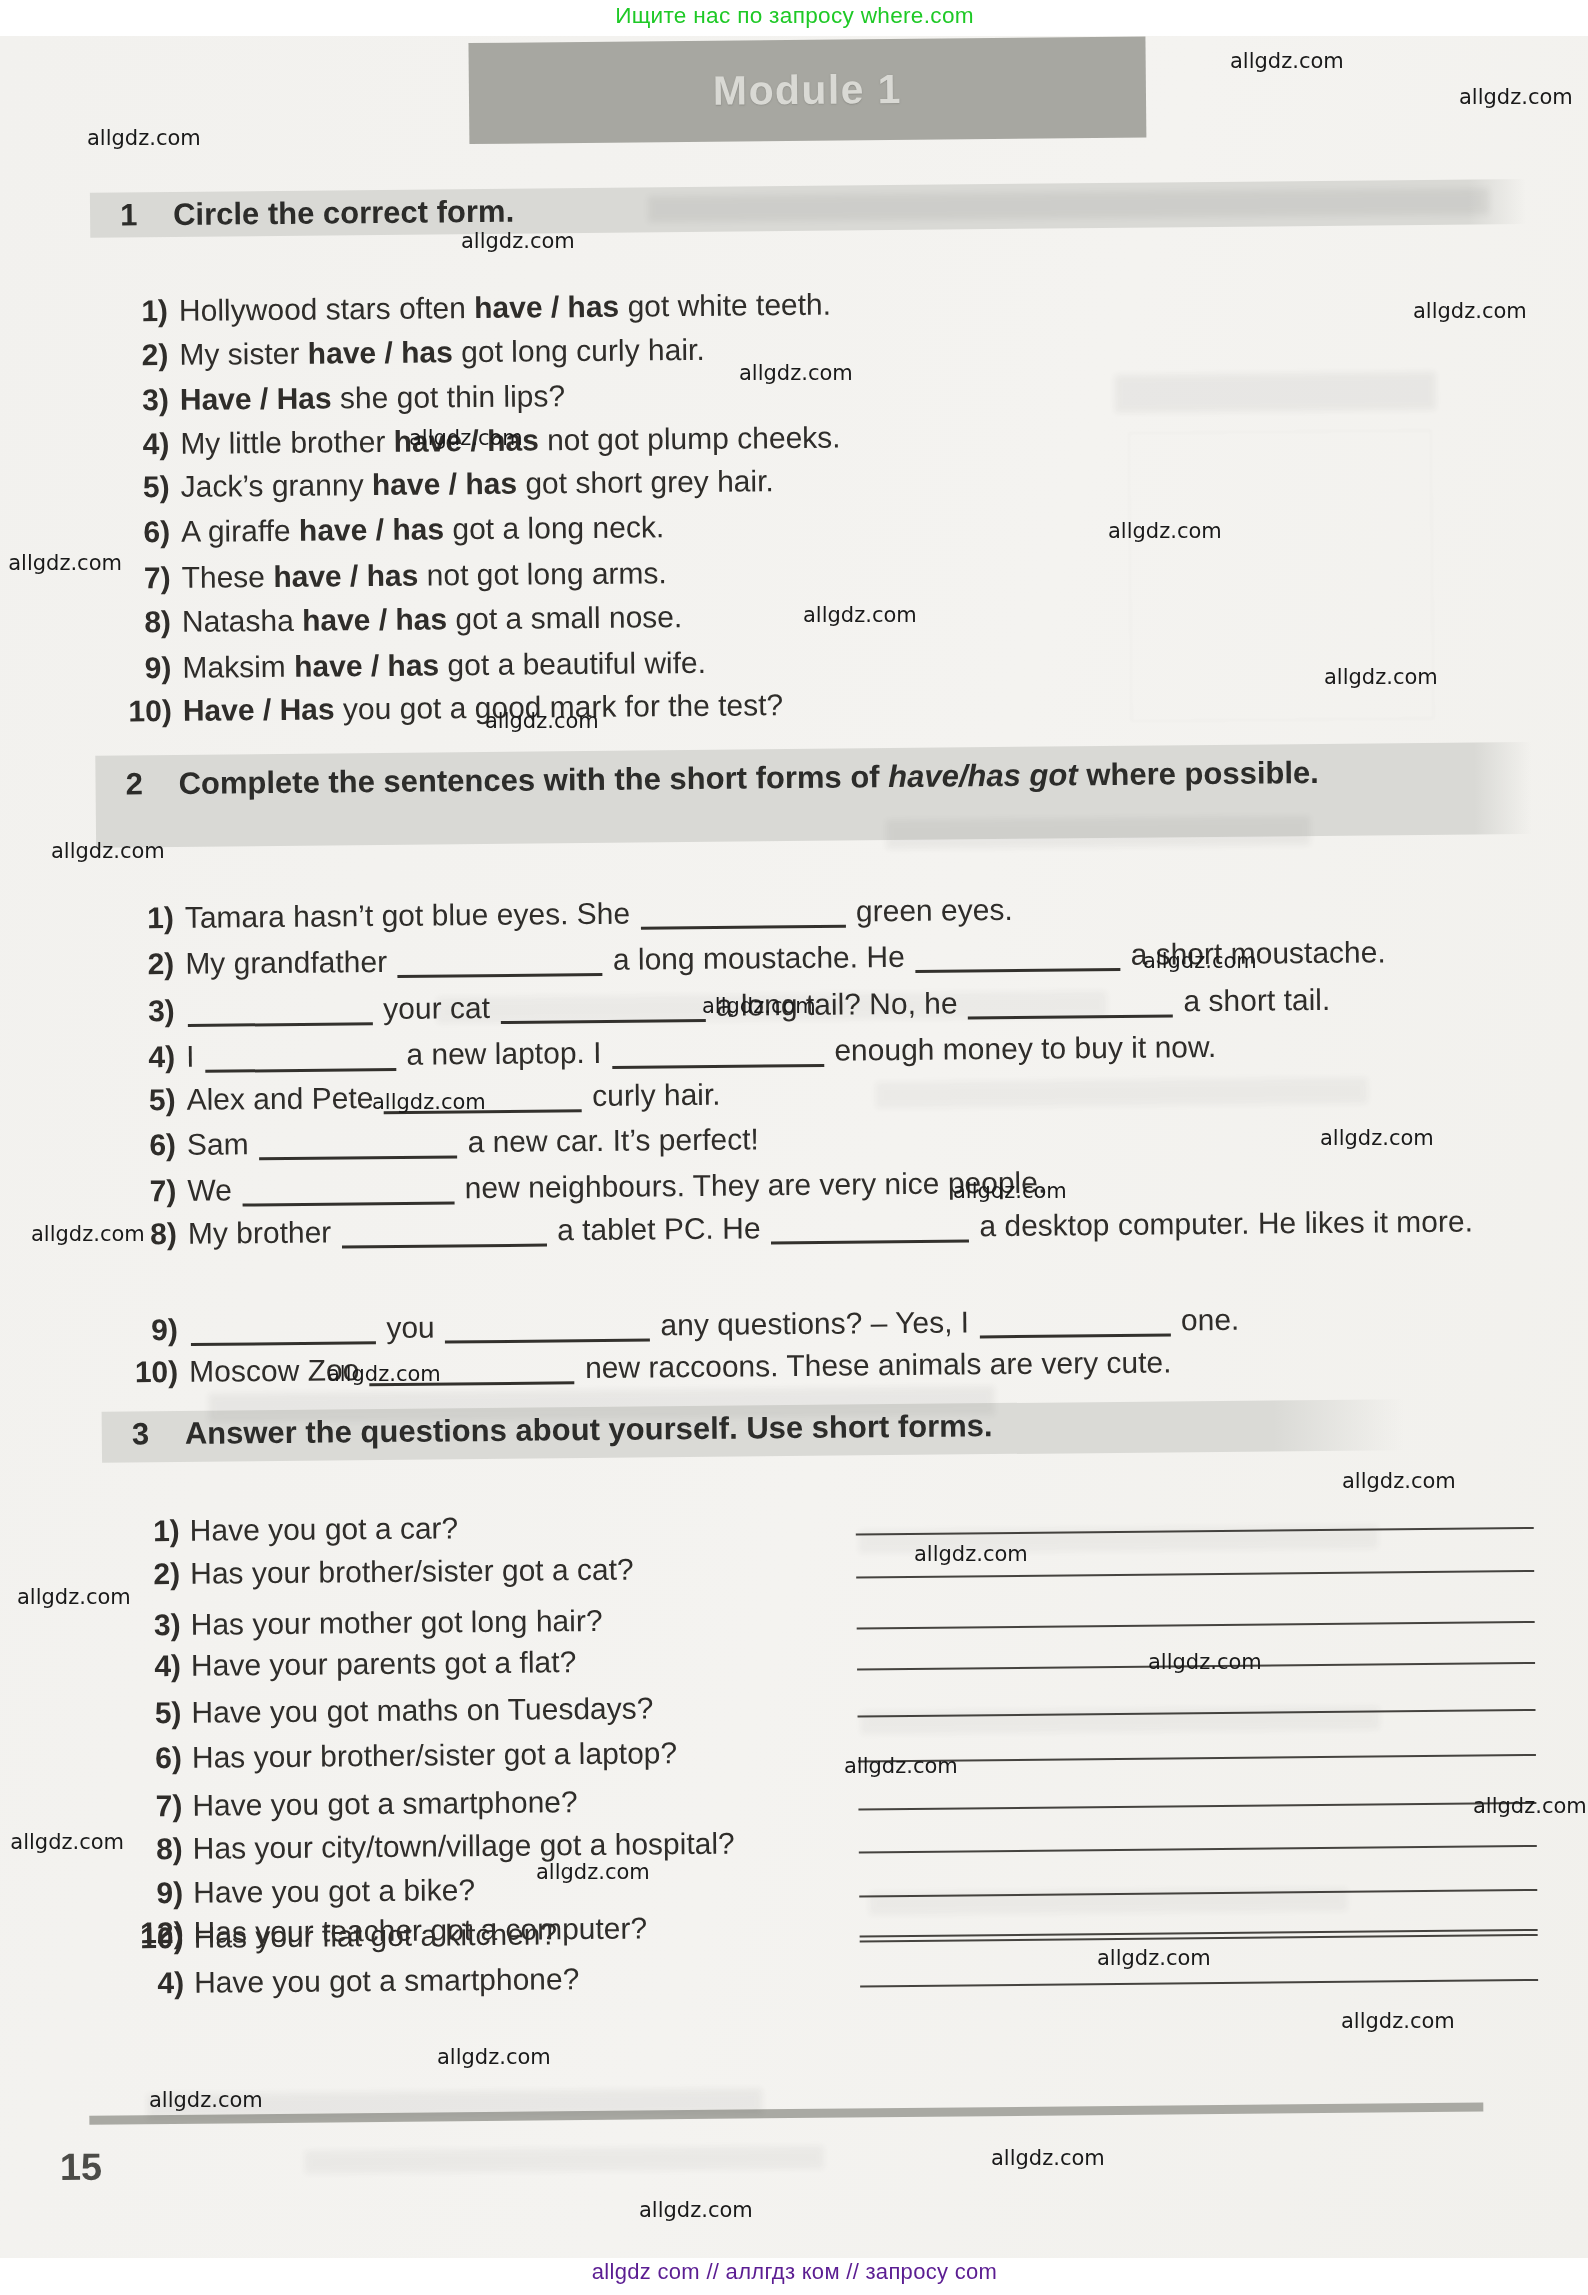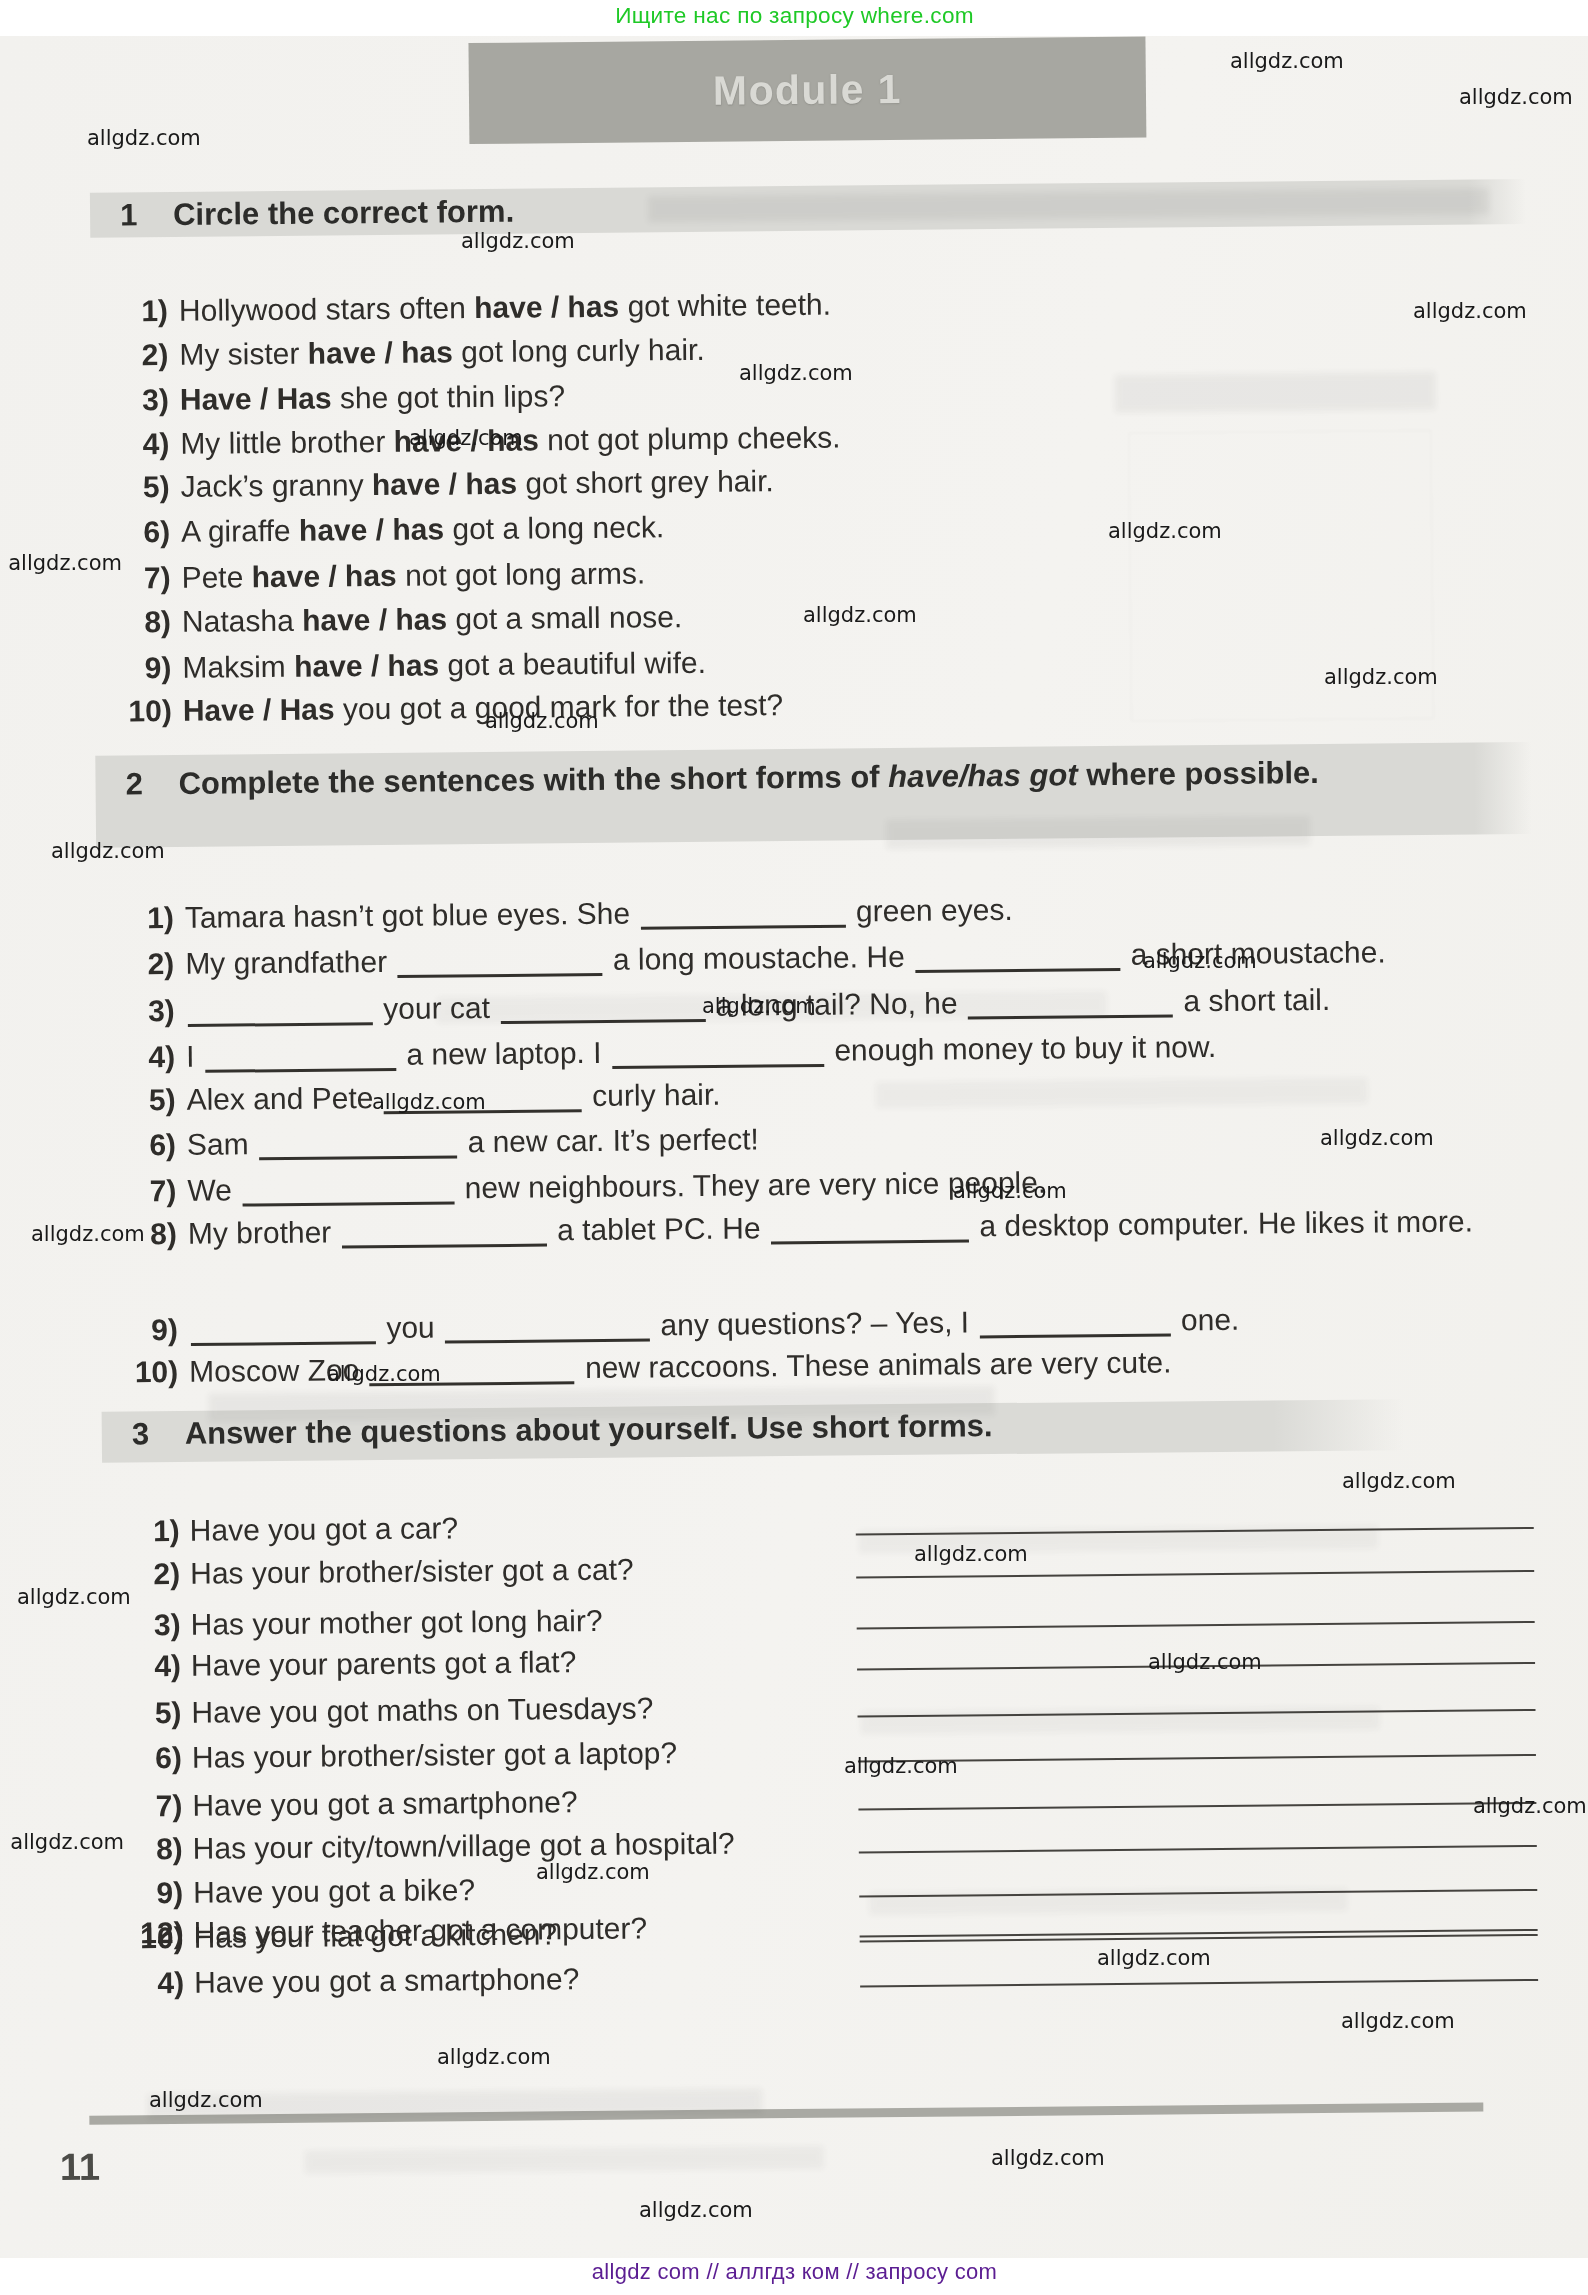--- a/index.html
+++ b/index.html
@@ -122,21 +122,21 @@
         <div class="row ex1row" style="top: 424px;">
           <span class="num">5)</span>
           <span class="txt"><span class="">Jack’s granny </span><span class="b ">have / has</span><span class=""> got short grey hair.</span></span>
         </div>
         <div class="row ex1row" style="top: 469px;">
           <span class="num">6)</span>
           <span class="txt"><span class="">A giraffe </span><span class="b ">have / has</span><span class=""> got a long neck.</span></span>
         </div>
         <div class="row ex1row" style="top: 515px;">
           <span class="num">7)</span>
-          <span class="txt"><span class="">Pete </span><span class="b ">have / has</span><span class=""> not got long arms.</span></span>
+          <span class="txt"><span class="">These </span><span class="b ">have / has</span><span class=""> not got long arms.</span></span>
         </div>
         <div class="row ex1row" style="top: 559px;">
           <span class="num">8)</span>
           <span class="txt"><span class="">Natasha </span><span class="b ">have / has</span><span class=""> got a small nose.</span></span>
         </div>
         <div class="row ex1row" style="top: 605px;">
           <span class="num">9)</span>
           <span class="txt"><span class="">Maksim </span><span class="b ">have / has</span><span class=""> got a beautiful wife.</span></span>
         </div>
         <div class="row ex1row" style="top: 648px;">
@@ -253,21 +253,21 @@
           <div class="ansline"></div>
         </div>
         <div class="ex3row" style="top: 1870px;">
           <span class="num">12)</span>
           <span class="q">Has your teacher got a computer?</span>
           <div class="ansline"></div>
         </div>
       </div>
 
     <div class="bottom-rule"></div>
-    <div class="page-number">11</div>
+    <div class="page-number">15</div>
 
     <div id="ghosts">
         <div class="ghost" style="left: 656px; top: 159px; width: 841px; height: 26px; opacity: 0.06;"></div>
         <div class="ghost" style="left: 1121px; top: 342px; width: 321px; height: 38px; opacity: 0.05;"></div>
         <div class="ghost boxed" style="left: 1134px; top: 400px; width: 301px; height: 287px; opacity: 0.04;"></div>
         <div class="ghost" style="left: 888px; top: 785px; width: 424px; height: 29px; opacity: 0.05;"></div>
         <div class="ghost" style="left: 437px; top: 958px; width: 670px; height: 26px; opacity: 0.04;"></div>
         <div class="ghost" style="left: 875px; top: 1047px; width: 492px; height: 26px; opacity: 0.04;"></div>
         <div class="ghost" style="left: 205px; top: 1352px; width: 786px; height: 29px; opacity: 0.05;"></div>
         <div class="ghost" style="left: 854px; top: 1495px; width: 519px; height: 22.6px; opacity: 0.04;"></div>

